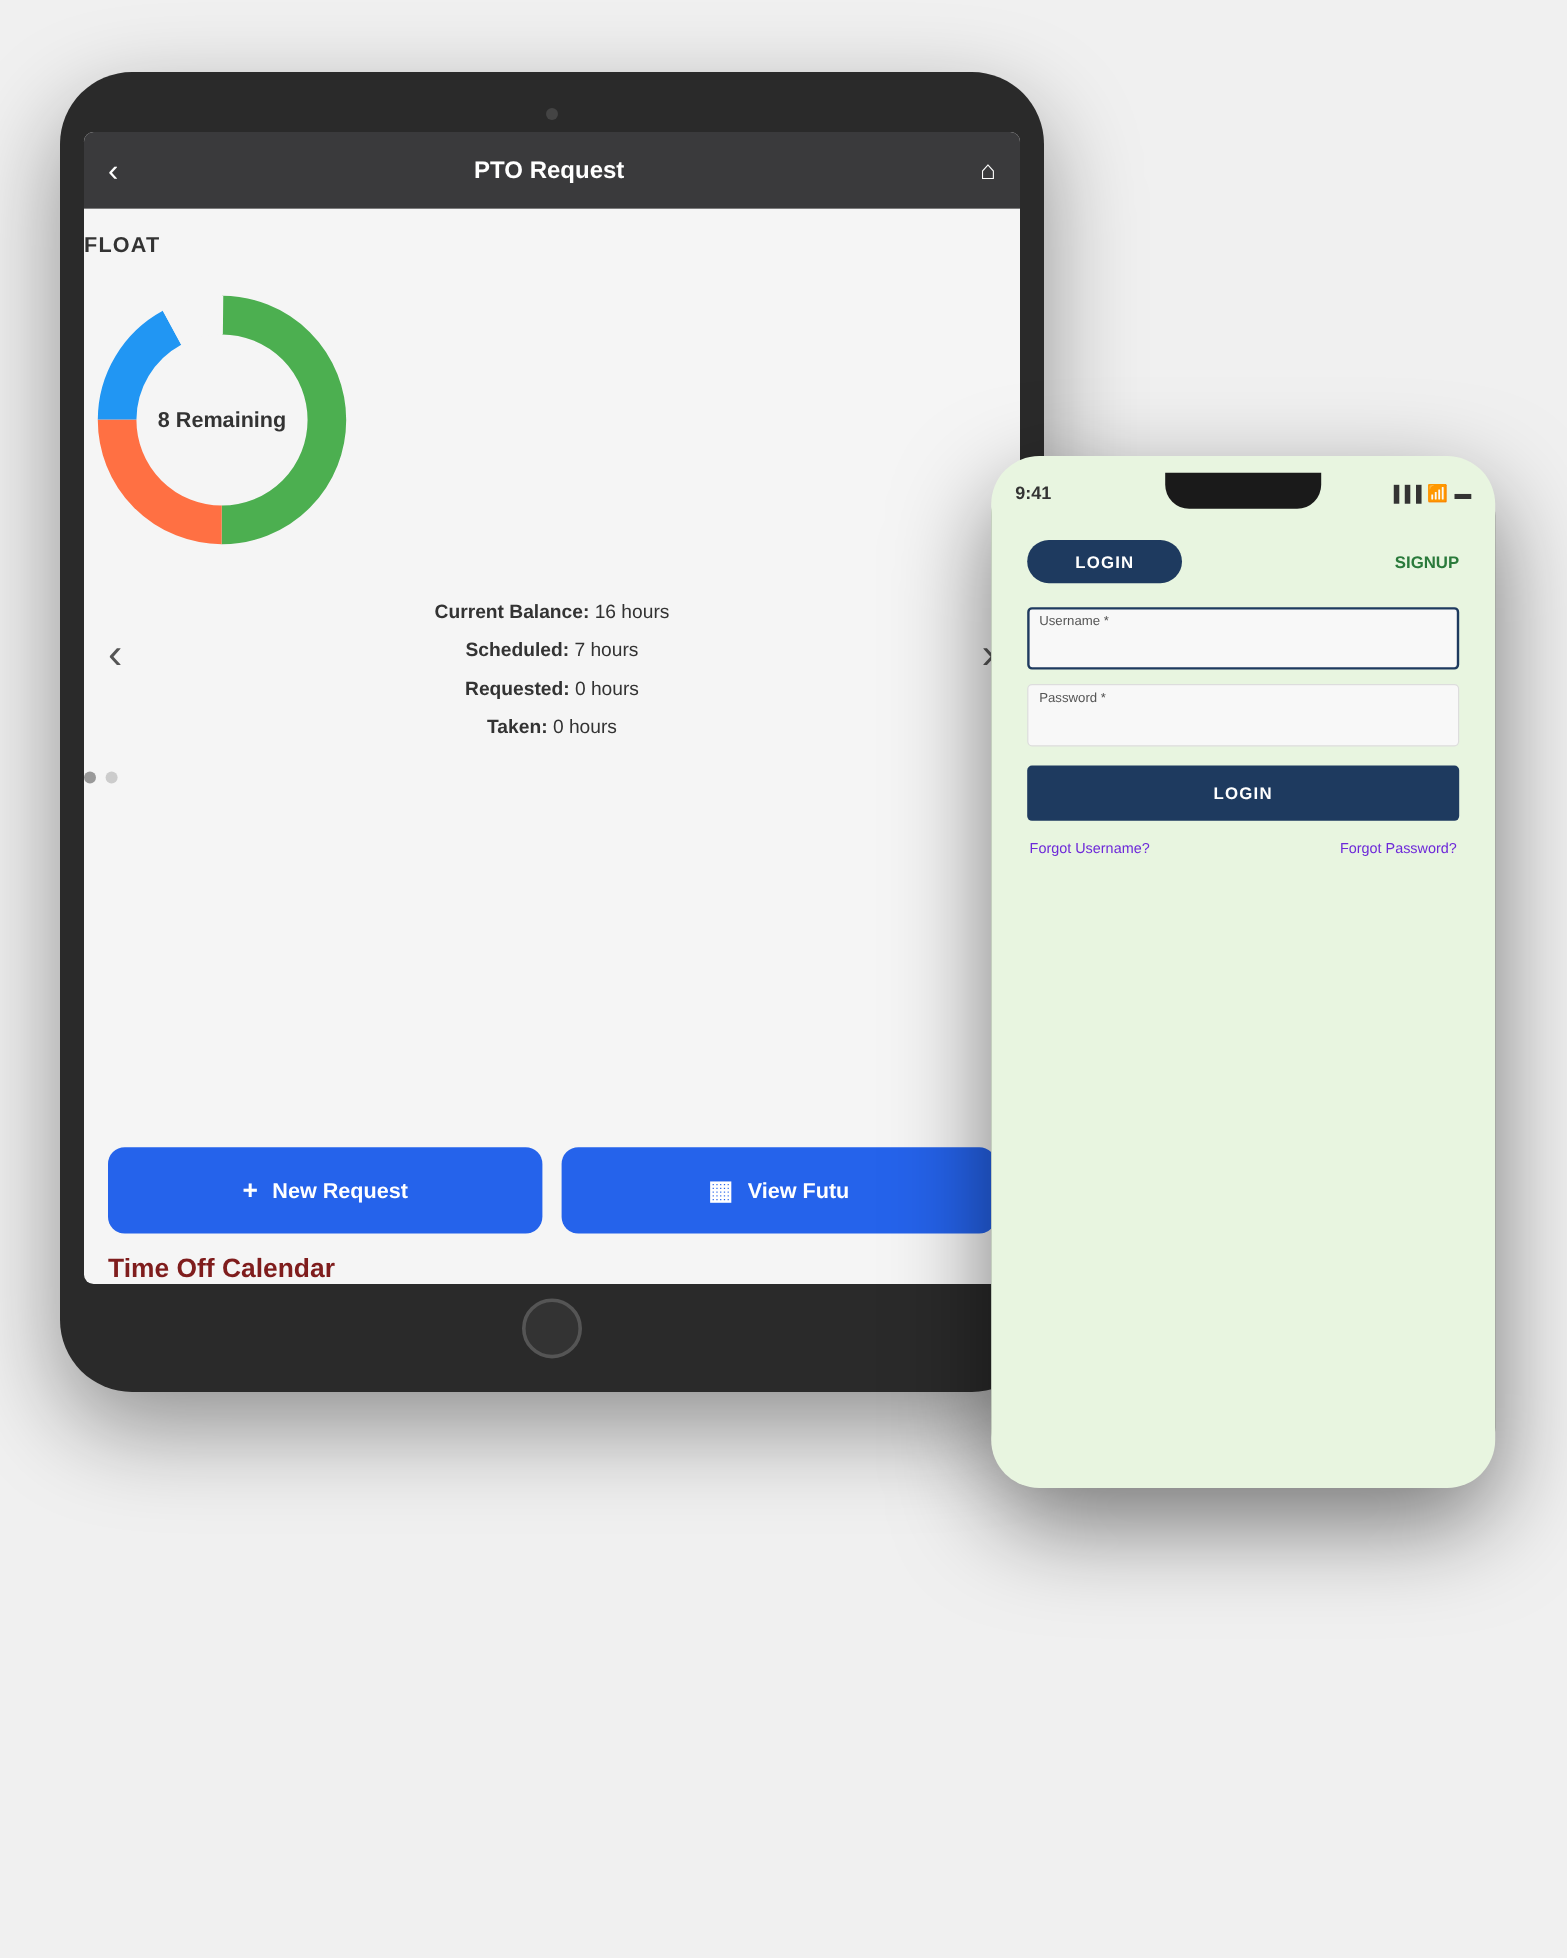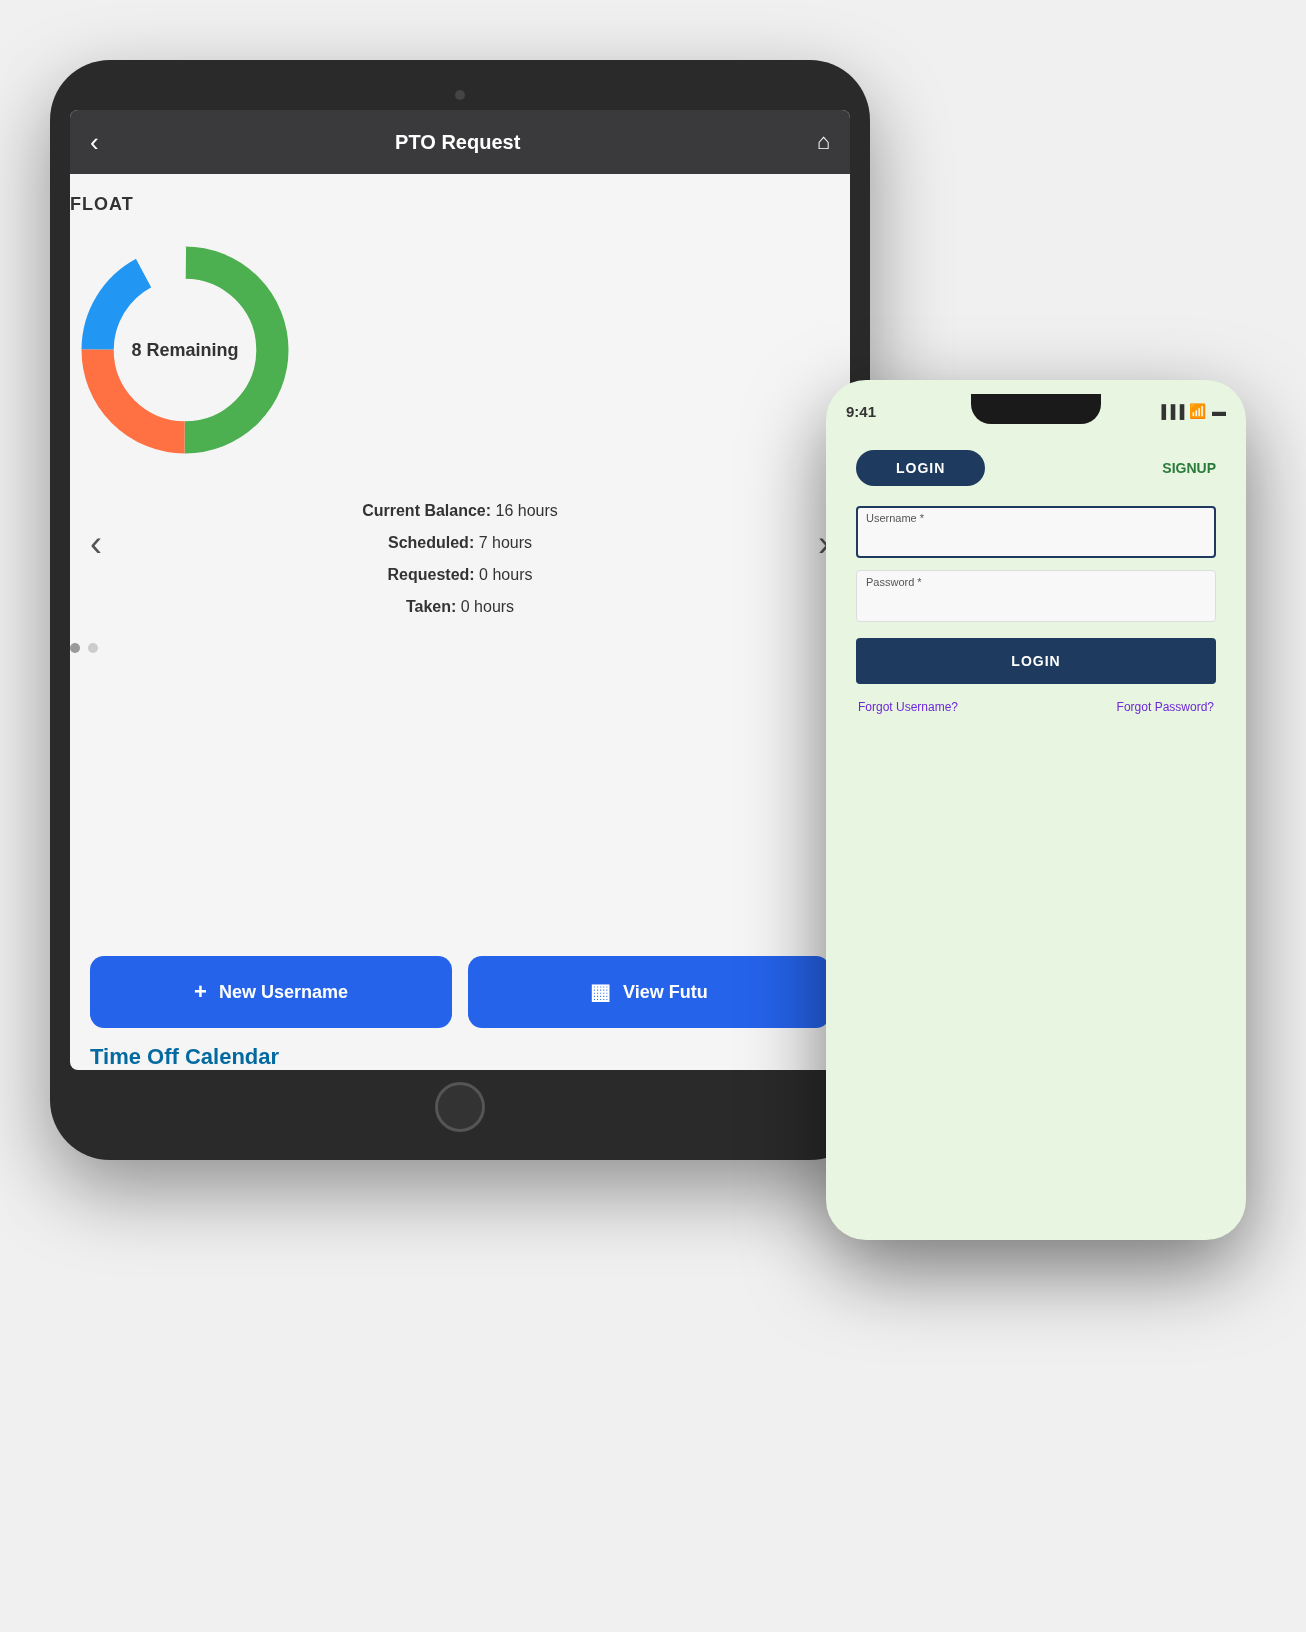--- a/index.html
+++ b/index.html
@@ -199,21 +199,21 @@
 
     
     .time-off-section {
       width: 100%;
       padding: 0 20px;
       flex-shrink: 0;
     }
     .time-off-title {
       font-size: 22px;
       font-weight: 700;
-      color: #0369a1;
+      color: #7f1d1d;
     }
 
     
     .phone {
       width: 420px;
       height: 860px;
       background: #1a1a1a;
       border-radius: 50px;
       position: absolute;
       right: 60px;
@@ -429,21 +429,21 @@
 
       <div class="dots">
         <div class="dot dot-active"></div>
         <div class="dot dot-inactive"></div>
       </div>
     </div>
 
     <div class="tablet-buttons">
       <div class="tablet-btn">
         <span class="tablet-btn-icon">+</span>
-        <span>New Username</span>
+        <span>New Request</span>
       </div>
       <div class="tablet-btn">
         <span class="tablet-btn-icon">▦</span>
         <span>View Futu</span>
       </div>
     </div>
 
     <div class="time-off-section">
       <span class="time-off-title">Time Off Calendar</span>
     </div>

